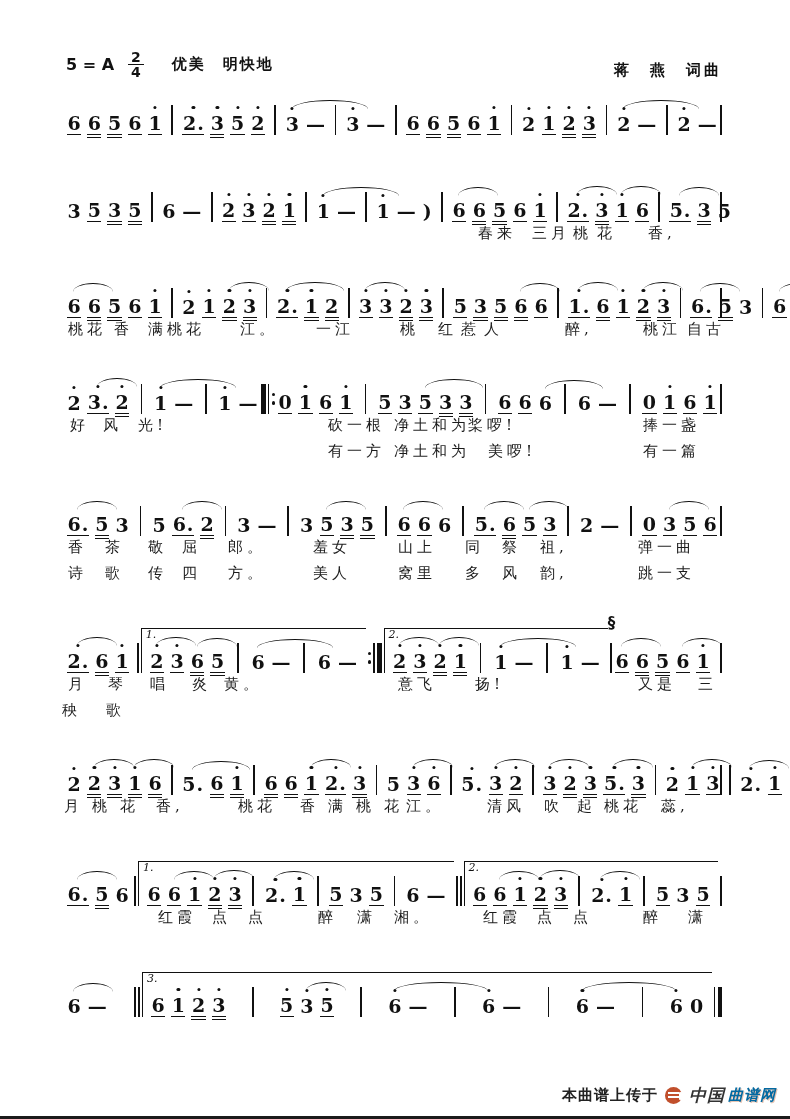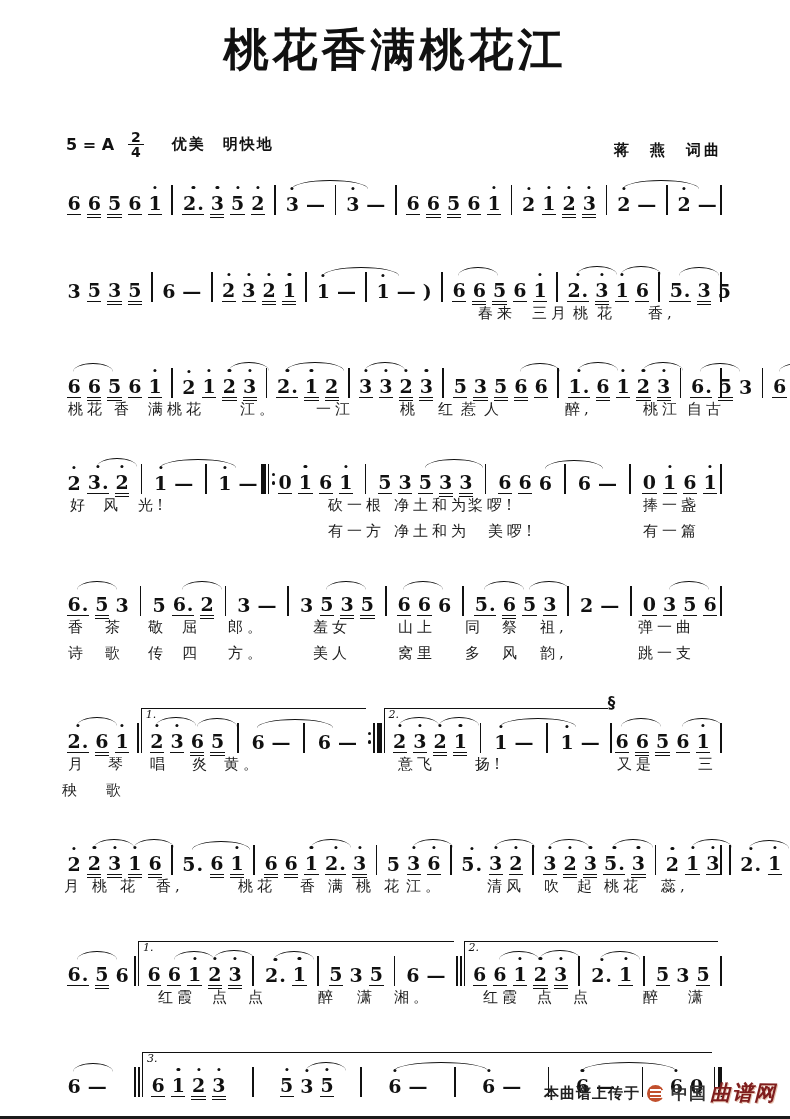--- a/index.html
+++ b/index.html
@@ -45,29 +45,28 @@
   .lrow{position:relative;height:26px;}
   .lyr{position:absolute;top:2px;font-size:15px;letter-spacing:4px;white-space:nowrap;
        font-family:"DejaVu Serif","Liberation Serif",serif;color:#1c1c1c;}
   .footer{position:absolute;right:14px;bottom:9px;display:flex;align-items:center;gap:7px;}
   .upnote{font-size:15px;font-weight:600;color:#222;letter-spacing:1px;}
   .lgc{width:17px;height:17px;border-radius:50%;background:#c14f2c;position:relative;flex:0 0 auto;}
   .lgc::after{content:"";position:absolute;left:3px;right:3px;top:4.5px;height:8.5px;
        background:repeating-linear-gradient(#fff 0 1.6px,#c14f2c 1.6px 4.2px);}
   .lgc::before{content:"";position:absolute;right:-2.5px;top:5px;width:8px;height:8px;
        background:#fff;border-radius:50%;}
-  .brand1{font-size:17px;font-weight:900;color:#333;letter-spacing:1px;}
-  .brand2{font-size:21px;font-weight:900;font-style:italic;color:#7f1d1d;letter-spacing:1px;
+  .brand1{font-size:17px;font-weight:900;font-style:italic;color:#333;letter-spacing:1px;}
+  .brand2{font-size:15px;font-weight:900;font-style:italic;color:#0369a1;letter-spacing:1px;
        text-shadow:1px 1px 0 #e7c4b2;margin-left:-4px;}
 </style>
 </head>
 <body>
 
 <div class="page">
-  <div class="title">桃花香满桃花江</div>
 
   <div class="hdr">
     <div class="keyline">
       <span>5 = A</span>
       <span class="frac">
         <span class="fn">2</span>
         <span class="fd">4</span>
       </span>
       <span class="expr">优美　明快地</span>
     </div>
@@ -1011,21 +1010,21 @@
           </span>
         </div>
         <div class="lrow">
           <span class="lyr" style="left: 68px;">月</span>
           <span class="lyr" style="left: 108px;">琴</span>
           <span class="lyr" style="left: 150px;">唱</span>
           <span class="lyr" style="left: 192px;">炎</span>
           <span class="lyr" style="left: 224px;">黄。</span>
           <span class="lyr" style="left: 398px;">意飞</span>
           <span class="lyr" style="left: 475px;">扬!</span>
-          <span class="lyr" style="left: 617px; text-align: center;">又是</span>
+          <span class="lyr" style="left: 638px; text-align: center;">又是</span>
           <span class="lyr" style="left: 698px;">三</span>
         </div>
         <div class="lrow">
           <span class="lyr" style="left: 62px;">秧</span>
           <span class="lyr" style="left: 106px;">歌</span>
         </div>
       </div>
       <div class="system s7">
         <div class="staff">
           <div class="grp" style="flex-grow: 37;">

